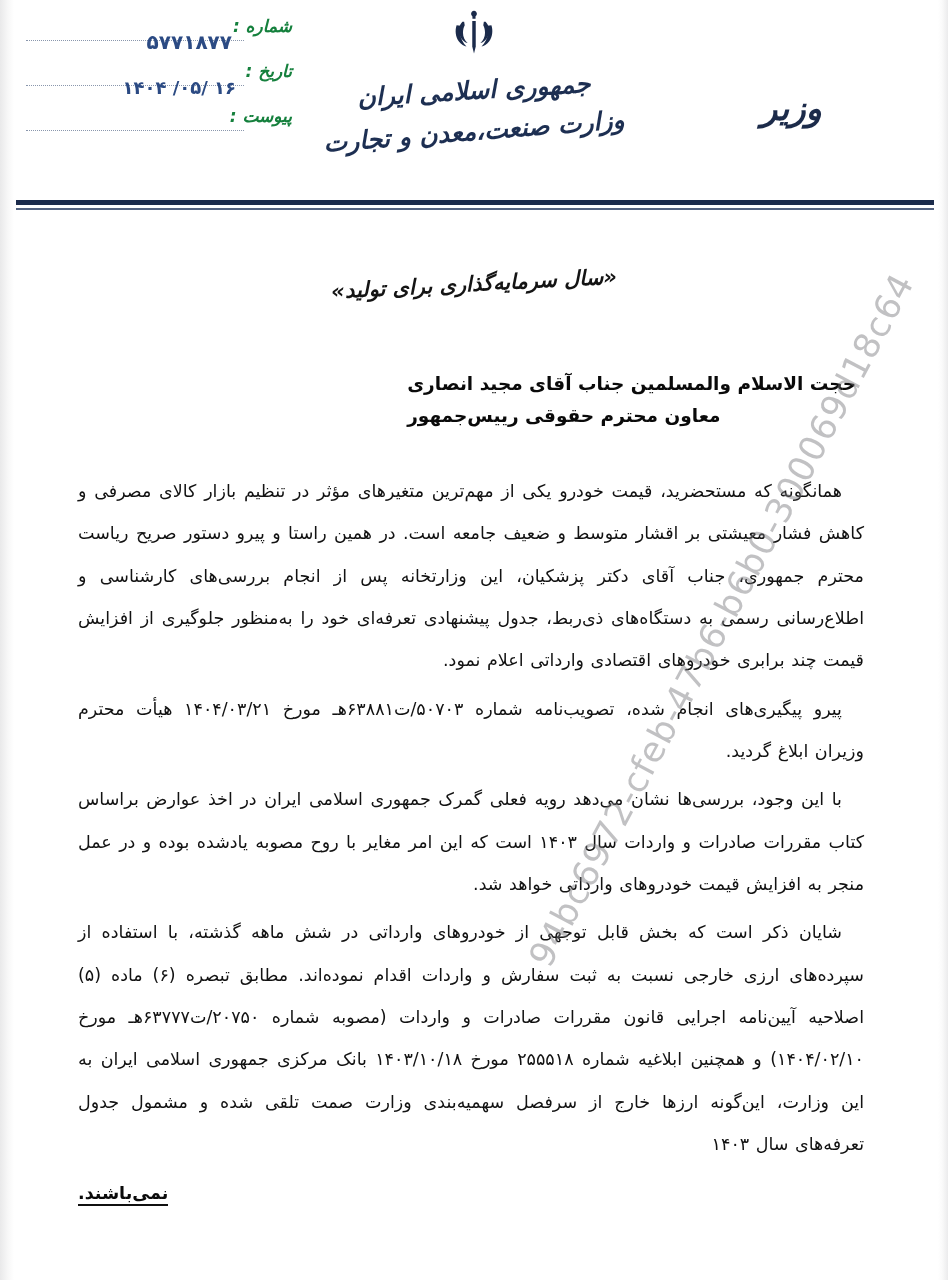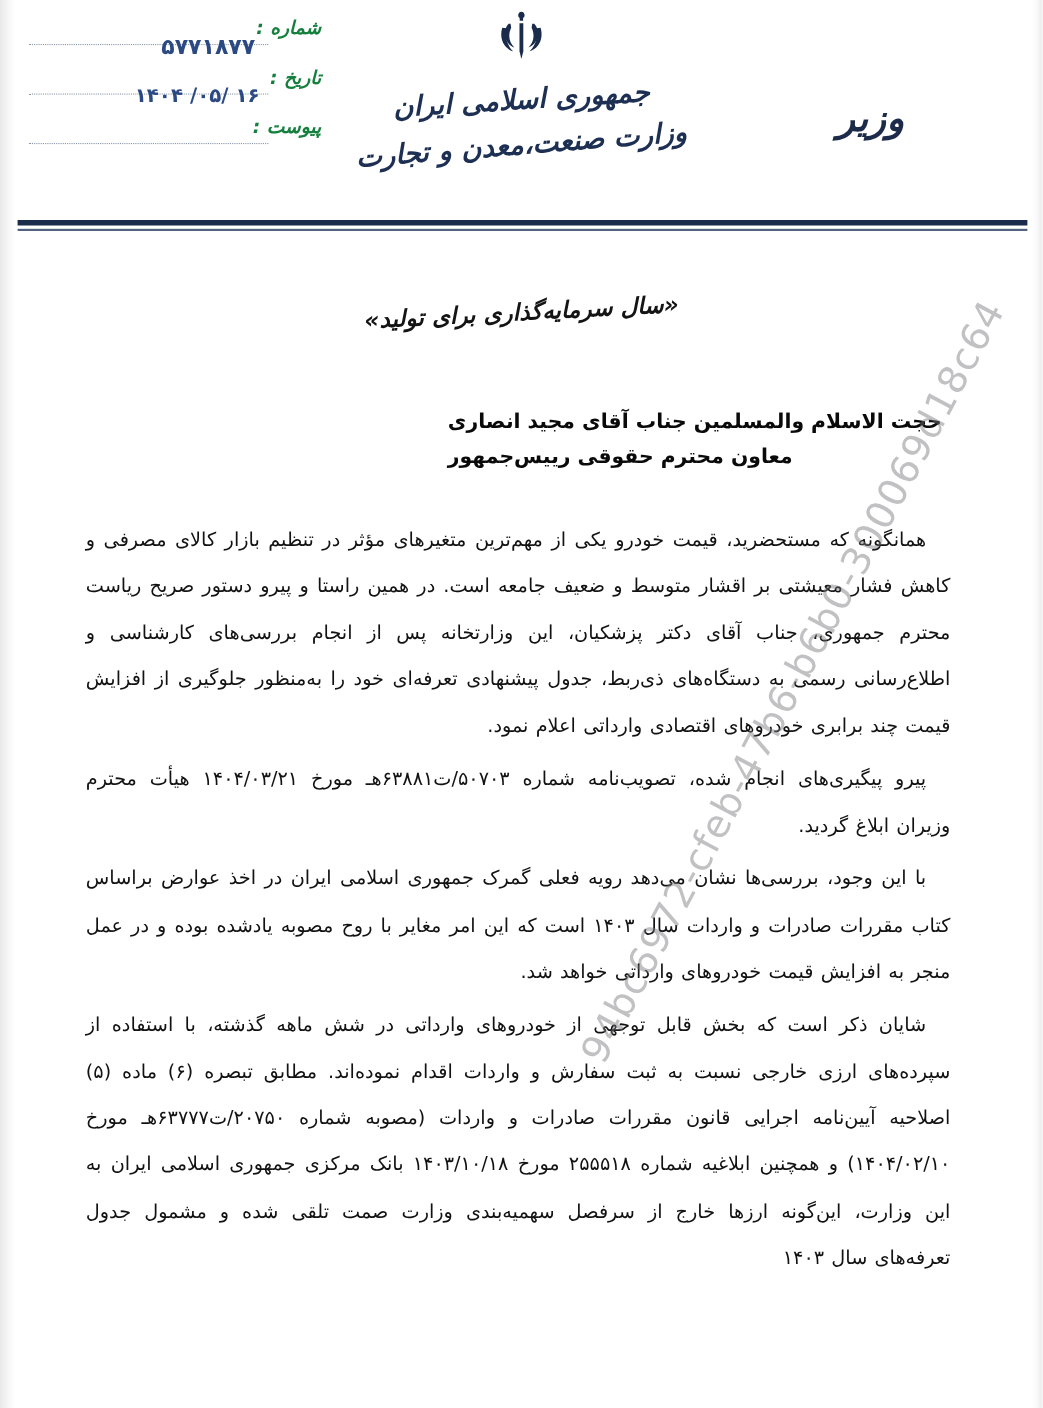--- a/index.html
+++ b/index.html
@@ -280,17 +280,20 @@
   <div class="addressee">
     <div>حجت الاسلام والمسلمین جناب آقای مجید انصاری</div>
     <div>معاون محترم حقوقی رییس‌جمهور</div>
   </div>
 
   <div class="content">
     <p class="para">همانگونه که مستحضرید، قیمت خودرو یکی از مهم‌ترین متغیرهای مؤثر در تنظیم بازار کالای مصرفی و کاهش فشار معیشتی بر اقشار متوسط و ضعیف جامعه است. در همین راستا و پیرو دستور صریح ریاست محترم جمهوری، جناب آقای دکتر پزشکیان، این وزارتخانه پس از انجام بررسی‌های کارشناسی و اطلاع‌رسانی رسمی به دستگاه‌های ذی‌ربط، جدول پیشنهادی تعرفه‌ای خود را به‌منظور جلوگیری از افزایش قیمت چند برابری خودروهای اقتصادی وارداتی اعلام نمود.</p>
     <p class="para">پیرو پیگیری‌های انجام شده، تصویب‌نامه شماره ۵۰۷۰۳/ت۶۳۸۸۱هـ مورخ ۱۴۰۴/۰۳/۲۱ هیأت محترم وزیران ابلاغ گردید.</p>
     <p class="para">با این وجود، بررسی‌ها نشان می‌دهد رویه فعلی گمرک جمهوری اسلامی ایران در اخذ عوارض براساس کتاب مقررات صادرات و واردات سال ۱۴۰۳ است که این امر مغایر با روح مصوبه یادشده بوده و در عمل منجر به افزایش قیمت خودروهای وارداتی خواهد شد.</p>
     <p class="para">شایان ذکر است که بخش قابل توجهی از خودروهای وارداتی در شش ماهه گذشته، با استفاده از سپرده‌های ارزی خارجی نسبت به ثبت سفارش و واردات اقدام نموده‌اند. مطابق تبصره (۶) ماده (۵) اصلاحیه آیین‌نامه اجرایی قانون مقررات صادرات و واردات (مصوبه شماره ۲۰۷۵۰/ت۶۳۷۷۷هـ مورخ ۱۴۰۴/۰۲/۱۰) و همچنین ابلاغیه شماره ۲۵۵۵۱۸ مورخ ۱۴۰۳/۱۰/۱۸ بانک مرکزی جمهوری اسلامی ایران به این وزارت، این‌گونه ارزها خارج از سرفصل سهمیه‌بندی وزارت صمت تلقی شده و مشمول جدول تعرفه‌های سال ۱۴۰۳</p>
+    <div class="closing">
+      <span class="emph">نمی‌باشند.</span>
+    </div>
   </div>
 
   <div class="watermark">94bc6972-cfeb-47b6-b6b0-300069d18c64</div>
 
 </div>
 
 </body></html>

